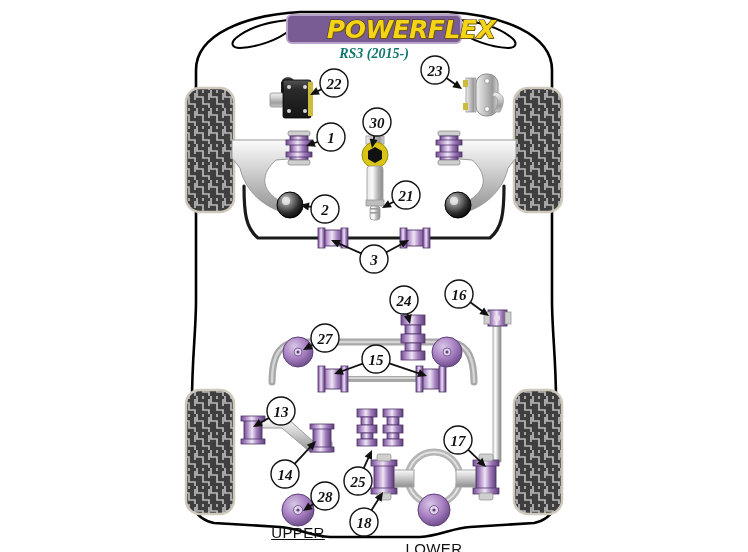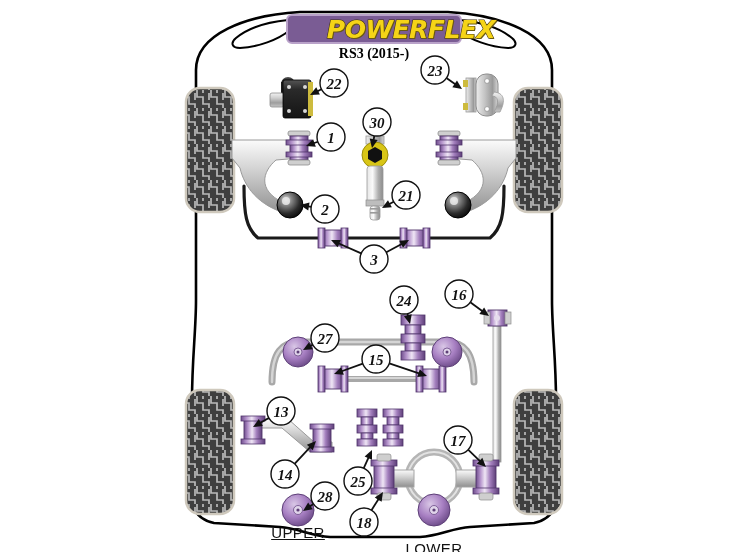--- a/index.html
+++ b/index.html
@@ -11,22 +11,22 @@
   .logo-wrap{position:absolute;left:286px;top:14px;width:176px;height:30px;}
   .logo-plate{position:absolute;left:0;top:0;width:176px;height:30px;
     background:#7a5c94;border:2px solid #b9a2c9;border-radius:6px;box-sizing:border-box;}
   .logo-text{position:absolute;left:0;top:0;width:176px;height:30px;
     display:flex;align-items:center;justify-content:center;
     font-family:"DejaVu Sans",sans-serif;font-weight:bold;font-style:italic;
     font-size:25px;letter-spacing:-0.5px;color:#f5d417;
     -webkit-text-stroke:1.1px #3a2b10;paint-order:stroke fill;
     text-shadow:1px 1px 0 #6b5a12;padding-left:37px;}
   .model-text{position:absolute;left:286px;top:46px;width:176px;text-align:center;
-    font-family:"Liberation Serif",serif;font-weight:bold;
-    font-size:14px;color:#000000;}
+    font-family:"Liberation Serif",serif;font-weight:bold;font-style:italic;
+    font-size:14px;color:#0f766e;}
   .ul-label{position:absolute;font-family:"Liberation Sans",sans-serif;
     font-size:15px;color:#111;letter-spacing:0.4px;}
 </style>
 </head>
 <body>
 
 <div id="stage">
 
 <svg id="diagram" viewBox="0 0 748 552">
   <defs>

